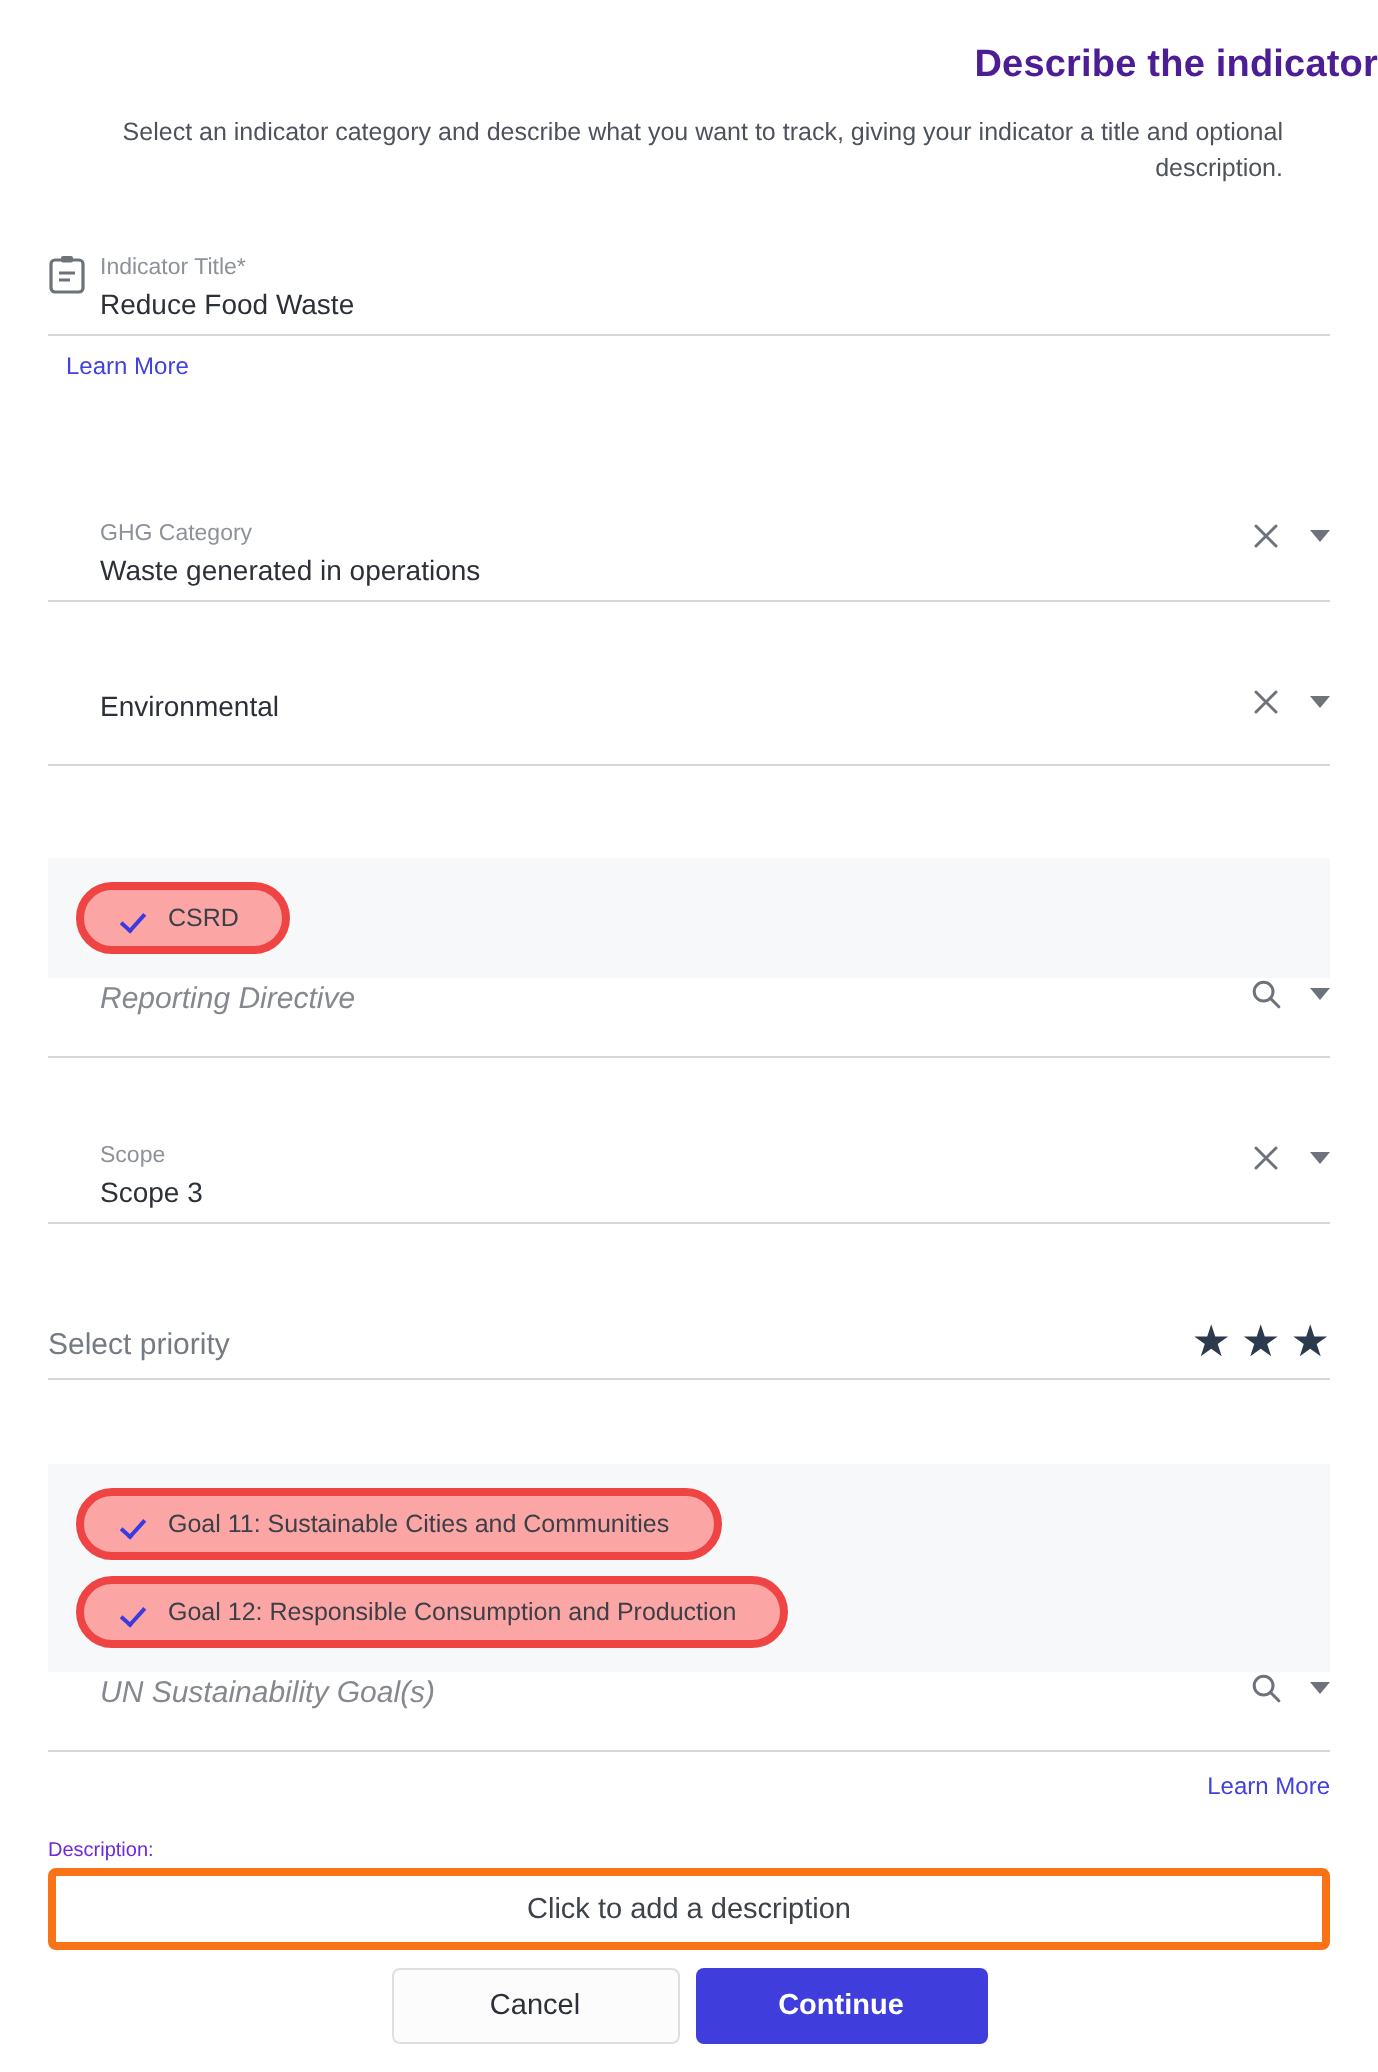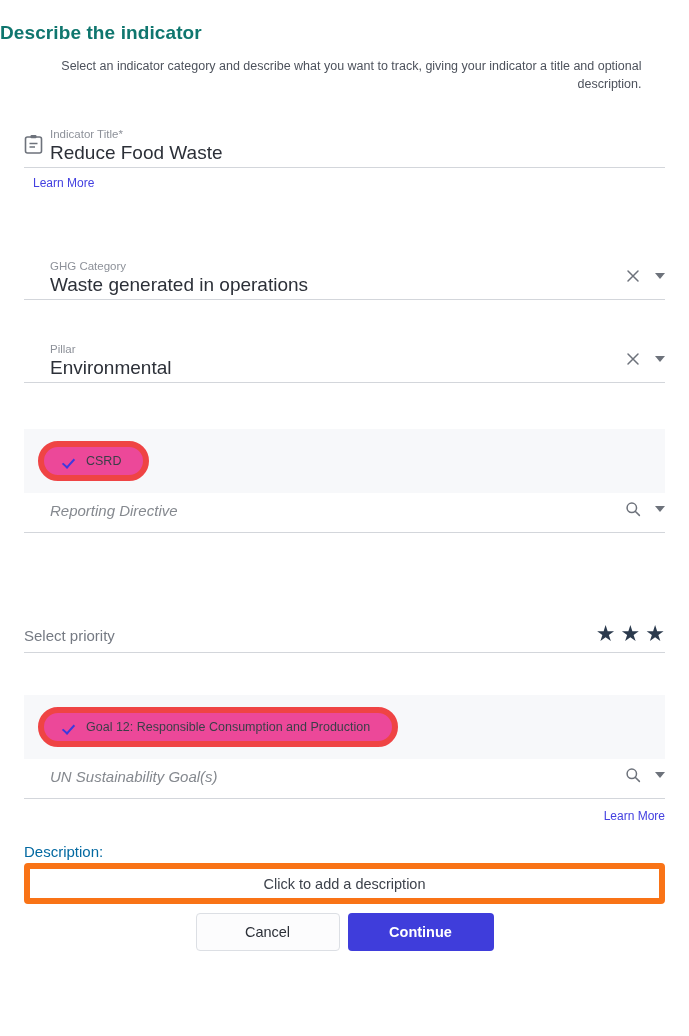--- a/index.html
+++ b/index.html
@@ -13,63 +13,63 @@
     font-family: "Liberation Sans", sans-serif;
     color: #2c3038;
     overflow: hidden;
     position: relative;
   }
 
   .page { position: relative; width: 689px; height: 1036px; }
 
   
   .hdr-title {
-    text-align: left;
+    text-align: right;
     font-size: 19px;
     font-weight: bold;
-    color: #0f766e;
+    color: #4c1d95;
     letter-spacing: .1px;
     padding-top: 22px;
   }
   .hdr-sub {
     margin: 14px auto 0;
     width: 594px;
     text-align: right;
     font-size: 12.5px;
     line-height: 17.5px;
     color: #4d525c;
   }
 
   
   .field {
     position: relative;
     margin: 0 24px;
     border-bottom: 1px solid #d3d6db;
     min-height: 40px;
     display: flex;
-    align-items: center;
+    align-items: flex-start;
     padding-bottom: 4px;
   }
   .field-ico {
     width: 26px;
     flex: 0 0 26px;
     display: flex;
     align-items: flex-end;
     justify-content: flex-start;
     padding-bottom: 2px;
   }
   .field-body { flex: 1 1 auto; min-width: 0; }
   .f-label {
     font-size: 11.5px;
     color: #8d9199;
     line-height: 15px;
     white-space: nowrap;
   }
   .f-value {
-    font-size: 19px;
+    font-size: 14px;
     color: #2c3038;
     line-height: 21px;
     white-space: nowrap;
     overflow: hidden;
     text-overflow: ellipsis;
   }
   .f-placeholder {
     font-size: 15px;
     color: #85898f;
     line-height: 21px;
@@ -112,22 +112,22 @@
     padding: 12px 14px;
     display: flex;
     flex-direction: column;
     align-items: flex-start;
     gap: 8px;
   }
   .chip {
     display: inline-flex;
     align-items: center;
     gap: 9px;
-    background: #ec4899;
-    border: 6px solid #ef4444;
+    background: #fca5a5;
+    border: 4px solid #ef4444;
     border-radius: 999px;
     padding: 7px 22px 7px 20px;
     font-size: 12.5px;
     color: #3a3f48;
     cursor: pointer;
     white-space: nowrap;
   }
   .chk {
     display: inline-block;
     width: 13px; height: 13px;
@@ -155,26 +155,26 @@
     min-height: 36px;
     text-align: right;
   }
   .priority-label { font-size: 15px; color: #757a83; line-height: 21px; }
   .stars { display: flex; gap: 5px; padding-bottom: 1px; }
   .star { font-size: 22px; line-height: 22px; color: #2b3a4d; cursor: pointer; }
 
   
   .desc-label {
     margin: 0 0 3px 24px;
-    font-size: 15px;
-    color: #0369a1;
+    font-size: 10px;
+    color: #6d28d9;
   }
   .desc-box {
     margin: 0 24px;
-    border: 6px solid #f97316;
+    border: 4px solid #f97316;
     border-radius: 4px;
     height: 41px;
     display: flex;
     align-items: center;
     justify-content: center;
     font-size: 14.5px;
     color: #3d424b;
     background: #fff;
     cursor: text;
   }
@@ -265,21 +265,20 @@
       <span class="caret"></span>
     </div>
   </div>
 
   <div class="sp-42"></div>
 
   
   <div class="field">
     <div class="field-ico"></div>
     <div class="field-body">
-      <div class="f-label">Pillar</div>
       <div class="f-value">Environmental</div>
     </div>
     <div class="field-actions">
       <span class="ico-btn">
         <svg width="14" height="14" viewBox="0 0 14 14">
             <path d="M2 2 L12 12 M12 2 L2 12" stroke="#6d727b" stroke-width="1.5" stroke-linecap="round"></path>
           </svg>
       </span>
       <span class="caret"></span>
     </div>
@@ -308,39 +307,58 @@
           <line x1="10.2" y1="10.2" x2="14.4" y2="14.4" stroke="#6d727b" stroke-width="1.5" stroke-linecap="round"></line>
         </svg>
       </span>
       <span class="caret"></span>
     </div>
   </div>
 
   <div class="sp-42"></div>
 
   
+  <div class="field">
+    <div class="field-ico"></div>
+    <div class="field-body">
+      <div class="f-label">Scope</div>
+      <div class="f-value">Scope 3</div>
+    </div>
+    <div class="field-actions">
+      <span class="ico-btn">
+        <svg width="14" height="14" viewBox="0 0 14 14">
+            <path d="M2 2 L12 12 M12 2 L2 12" stroke="#6d727b" stroke-width="1.5" stroke-linecap="round"></path>
+          </svg>
+      </span>
+      <span class="caret"></span>
+    </div>
+  </div>
 
   <div class="sp-42"></div>
 
   
   <div class="priority-row">
     <div class="priority-label">Select priority</div>
     <div class="stars">
       <span class="star">★</span>
       <span class="star">★</span>
       <span class="star">★</span>
     </div>
   </div>
 
   <div class="sp-42"></div>
 
   
   <div class="chip-tray">
     <div class="chip">
       <span class="chk"></span>
+      <span>Goal 11: Sustainable Cities and Communities</span>
+    </div>
+    <div class="chip">
+      <span class="chk"></span>
       <span>Goal 12: Responsible Consumption and Production</span>
     </div>
   </div>
 
   
   <div class="field">
     <div class="field-ico"></div>
     <div class="field-body">
       <div class="f-placeholder">UN Sustainability Goal(s)</div>
     </div>

